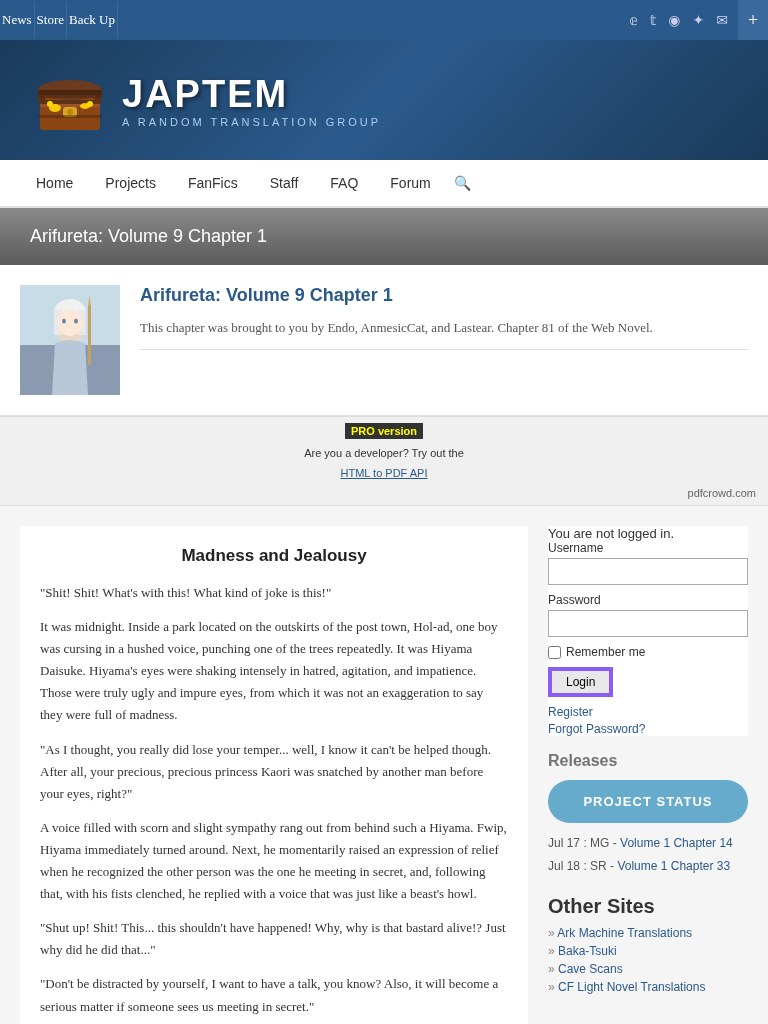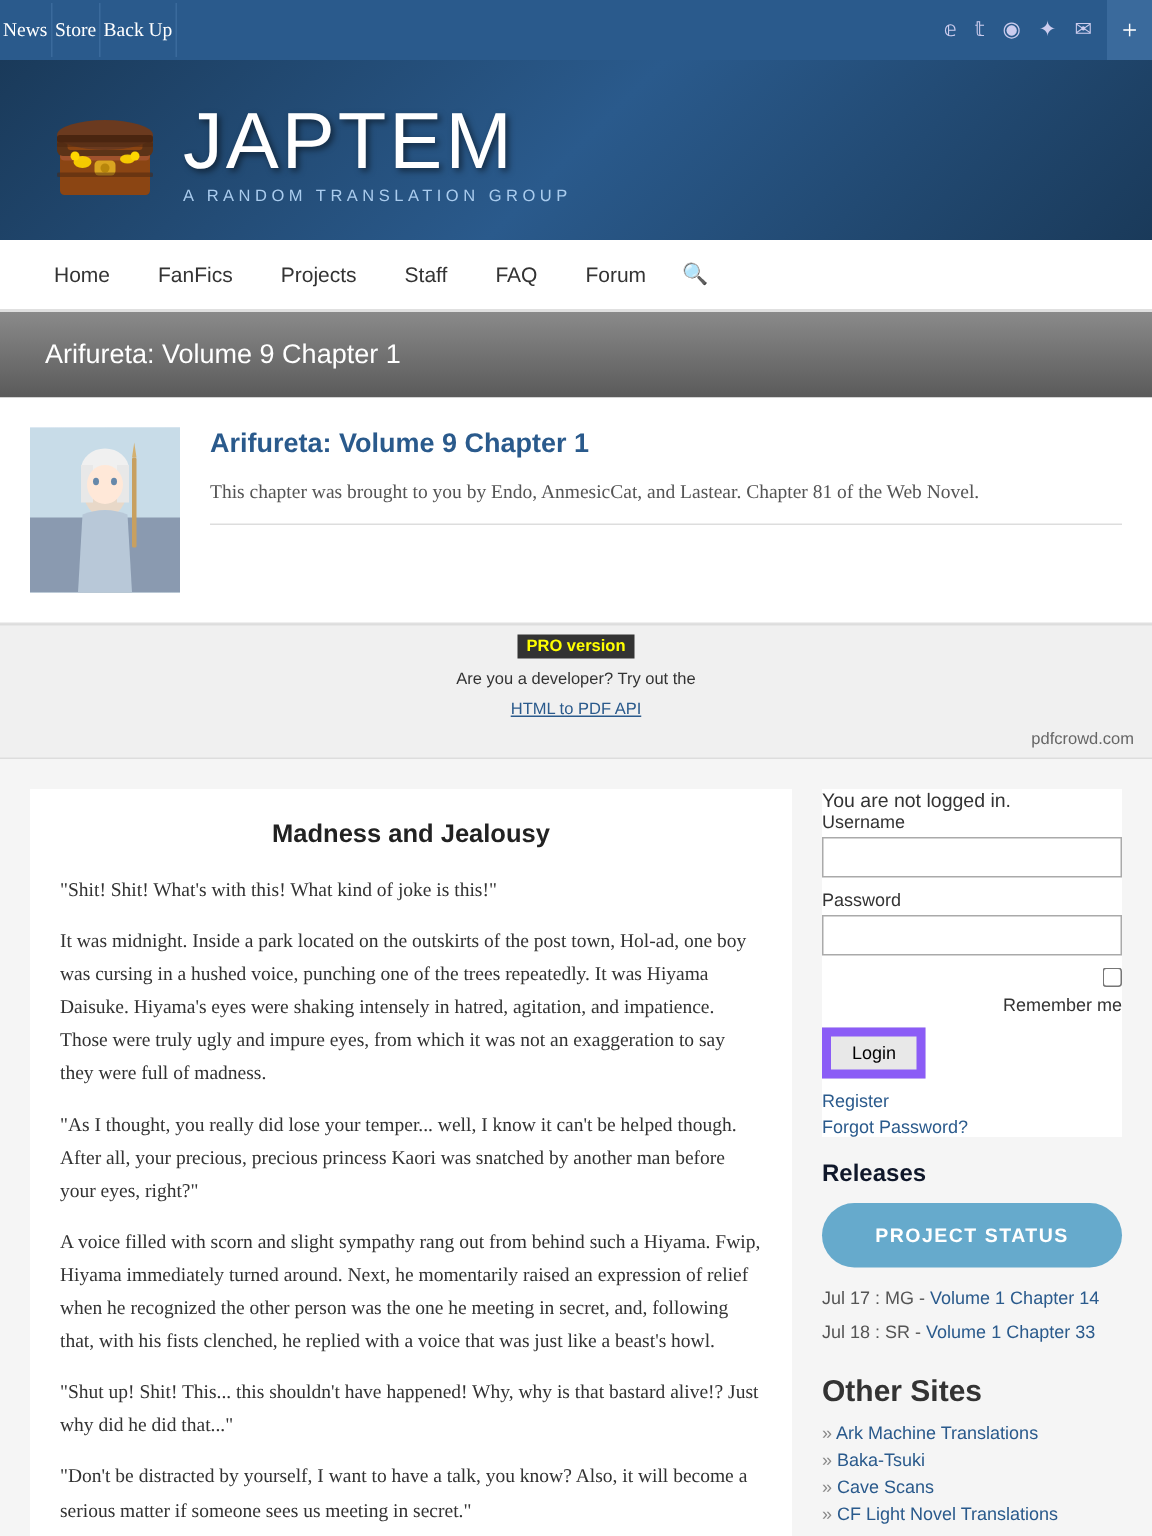--- a/index.html
+++ b/index.html
@@ -59,22 +59,22 @@
     .logo-area {
       display: flex;
       align-items: center;
       gap: 12px;
     }
     .logo-text-area {
       display: flex;
       flex-direction: column;
     }
     .logo-title {
-      font-size: 53px;
-      font-weight: normal;
+      font-size: 38px;
+      font-weight: bold;
       color: #fff;
       font-family: Arial Black, sans-serif;
       letter-spacing: 2px;
       text-shadow: 2px 2px 4px rgba(0,0,0,0.5);
     }
     .logo-subtitle {
       font-size: 11px;
       color: #aaccee;
       letter-spacing: 3px;
       text-transform: uppercase;
@@ -214,30 +214,29 @@
     .login-box input[type="password"] {
       width: 100%;
       border: 1px solid #aaa;
       padding: 5px 6px;
       font-size: 13px;
       margin-bottom: 8px;
       background: #fff;
     }
     .login-box .remember-row {
       display: flex;
-      align-items: flex-end;
+      align-items: center;
       gap: 5px;
       margin-bottom: 8px;
       font-size: 12px;
       font-family: Arial, sans-serif;
-      flex-direction: column;
     }
     .login-box .login-btn {
       background: #e8e8e8;
-      border: 6px solid #8b5cf6;
+      border: 4px solid #8b5cf6;
       padding: 4px 14px;
       font-size: 12px;
       cursor: pointer;
       font-family: Arial, sans-serif;
     }
     .login-links {
       display: flex;
       flex-direction: column;
       gap: 3px;
       margin-top: 8px;
@@ -249,21 +248,21 @@
       font-family: Arial, sans-serif;
     }
 
     
     .sidebar-section {
       margin-top: 16px;
     }
     .sidebar-section h3 {
       font-size: 16px;
       font-family: Arial, sans-serif;
-      color: #0f172a;
+      color: #737373;
       margin-bottom: 10px;
     }
     .project-status-btn {
       background: #6ac;
       border-radius: 30px;
       padding: 14px 20px;
       text-align: center;
       color: #fff;
       font-size: 13px;
       font-weight: bold;
@@ -387,22 +386,22 @@
     </svg>
     <div class="logo-text-area">
       <span class="logo-title">JAPTEM</span>
       <span class="logo-subtitle">A RANDOM TRANSLATION GROUP</span>
     </div>
   </div>
 </div>
 
 <nav class="main-nav">
   <a>Home</a>
+  <a>Projects</a>
   <a>FanFics</a>
-  <a>Projects</a>
   <a>Staff</a>
   <a>FAQ</a>
   <a>Forum</a>
   <span class="search-icon-btn">🔍</span>
 </nav>
 
 <div class="page-title-bar">
   <h1>Arifureta: Volume 9 Chapter 1</h1>
 </div>
 

